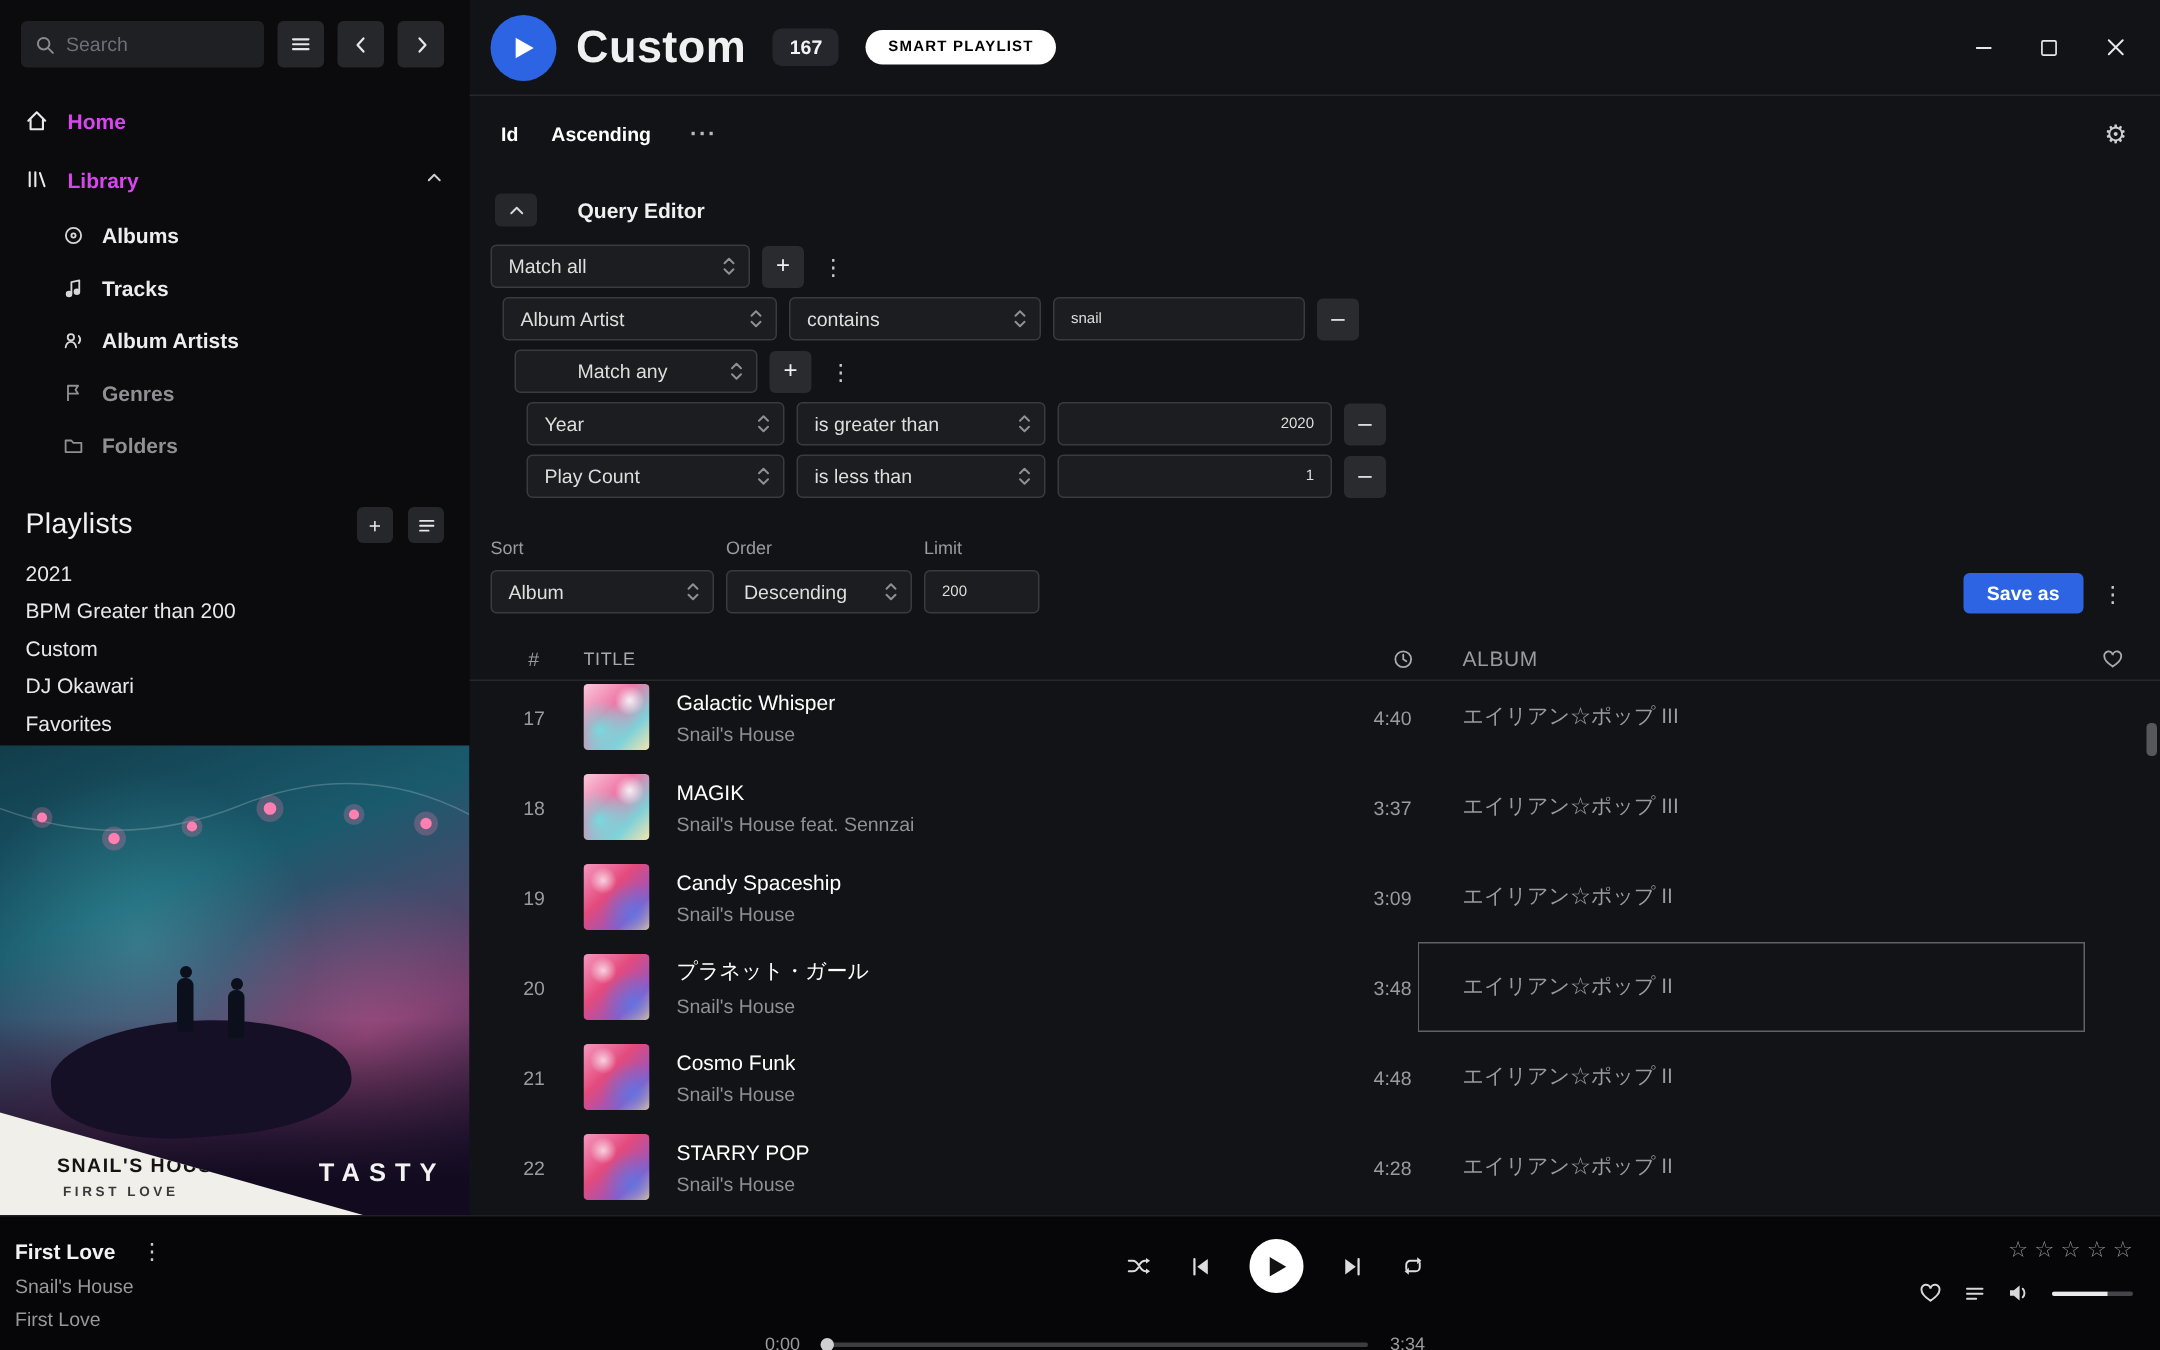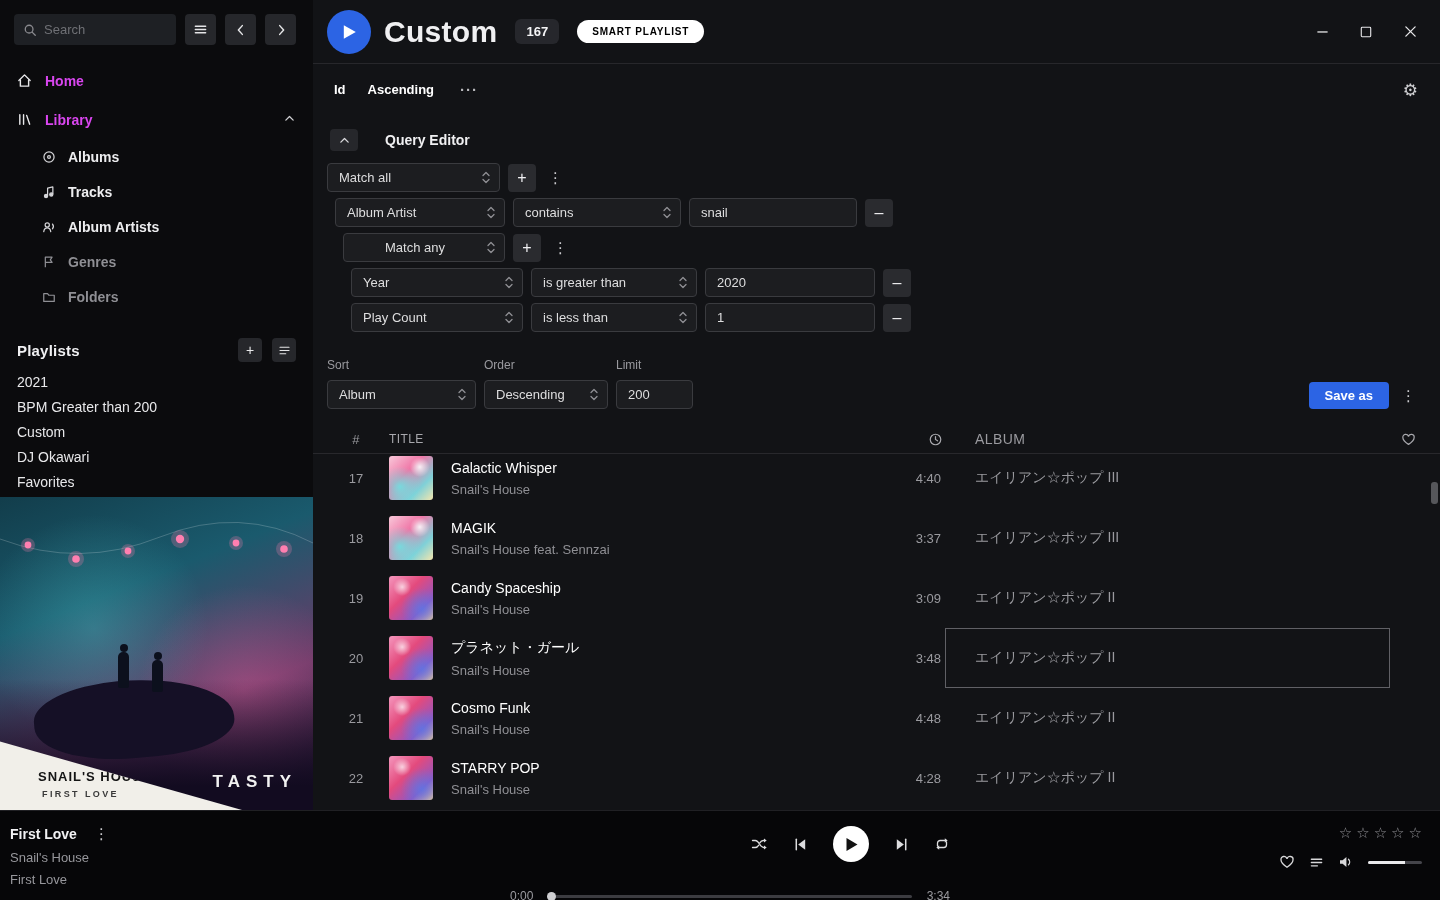--- a/index.html
+++ b/index.html
@@ -14,21 +14,21 @@
   .search-box { width:162px; height:31px; background:#1e2024; border-radius:4px; display:flex; align-items:center; gap:7px; padding:0 9px; }
   .search-box input { flex:1; min-width:0; background:transparent; border:none; outline:none; color:#e0e0e0; font-size:13px; font-family:inherit; }
   .search-box input::placeholder { color:#6f7075; }
   .icon-btn { width:31px; height:31px; background:#26272b; border:none; border-radius:4px; display:flex; align-items:center; justify-content:center; cursor:pointer; }
   .nav { padding-top:8px; }
   .nav-item { height:39px; display:flex; align-items:center; gap:13px; padding:0 17px; font-size:14px; font-weight:700; color:#d946ef; cursor:pointer; }
   .nav-item .chev-right { margin-left:auto; }
   .sub-item { height:35px; display:flex; align-items:center; gap:12px; padding-left:42px; font-size:14px; font-weight:700; color:#ededef; cursor:pointer; }
   .sub-item.dim { color:#8f8f94; font-weight:600; }
   .playlists-head { margin-top:24px; padding:0 17px; display:flex; align-items:center; gap:10px; }
-  .playlists-head h2 { font-size:15px; font-weight:700; letter-spacing:.2px; }
+  .playlists-head h2 { font-size:19px; font-weight:400; letter-spacing:.2px; }
   .mini-btn { width:24px; height:24px; background:#26272b; border:none; border-radius:4px; color:#e8e8ea; display:flex; align-items:center; justify-content:center; font-size:14px; cursor:pointer; }
   .mini-btn:first-of-type { margin-left:auto; }
   .playlist-list { padding:13px 17px; display:flex; flex-direction:column; gap:11px; }
   .playlist-item { font-size:14px; color:#e8e8ea; cursor:pointer; line-height:14px; }
 
   
   .album-art { position:absolute; left:0; bottom:0; width:313px; height:313px; overflow:hidden; cursor:pointer;
     background:
       radial-gradient(circle at 78% 62%, rgba(255,110,170,.30), transparent 34%),
       radial-gradient(circle at 30% 42%, rgba(90,220,220,.28), transparent 40%),
@@ -63,24 +63,24 @@
   .gear-btn { margin-left:auto; background:none; border:none; color:#cfcfd2; font-size:17px; font-family:"DejaVu Sans",sans-serif; cursor:pointer; }
 
   .query-section { padding:6px 14px 0; flex:none; }
   .qe-head { display:flex; align-items:center; gap:27px; margin:8px 0 12px 3px; }
   .collapse-btn { width:28px; height:22px; background:#26272b; border:none; border-radius:4px; display:flex; align-items:center; justify-content:center; cursor:pointer; }
   .qe-title { font-size:14px; font-weight:600; color:#f0f0f2; }
   .q-rows { display:flex; flex-direction:column; gap:6px; }
   .q-row { display:flex; align-items:center; gap:8px; }
   .ind1 { margin-left:8px; } .ind2 { margin-left:16px; } .ind3 { margin-left:24px; }
   .q-select { height:29px; background:#1c1d20; border:1px solid #3a3b3f; border-radius:4px; color:#dededf; font-size:13px; display:flex; align-items:center; justify-content:space-between; padding:0 9px 0 11px; cursor:pointer; }
-  .q-input { height:29px; background:#1c1d20; border:1px solid #3a3b3f; border-radius:4px; color:#dededf; font-size:13px; padding:0 11px; font-family:inherit; outline:none; }
+  .q-input { height:29px; background:#1c1d20; border:1px solid #3a3b3f; border-radius:4px; color:#dededf; font-size:10px; padding:0 11px; font-family:inherit; outline:none; }
   .sq-btn { width:28px; height:28px; flex:none; background:#2a2b2f; border:none; border-radius:4px; color:#f0f0f2; font-size:16px; line-height:1; display:flex; align-items:center; justify-content:center; cursor:pointer; }
   .kebab-btn { background:none; border:none; color:#c9c9cd; font-size:15px; font-family:"DejaVu Sans",sans-serif; padding:0 4px; cursor:pointer; }
-  .w173{width:173px;} .w170{width:170px;} .w168{width:168px;} .w162{width:162px;padding-left:41px;} .w172{width:172px;} .w166{width:166px;}
+  .w173{width:173px;} .w170{width:183px;text-align:right;} .w168{width:168px;} .w162{width:162px;padding-left:41px;} .w172{width:172px;} .w166{width:166px;}
 
   .sort-row { display:flex; align-items:flex-end; gap:8px; padding:26px 20px 0 14px; flex:none; }
   .field-group { display:flex; flex-direction:column; gap:8px; }
   .field-label { font-size:12px; color:#9a9a9f; }
   .w149{width:149px;} .w124{width:124px;} .w77{width:77px;}
   .save-btn { margin-left:auto; height:27px; background:#2c64e4; color:#fff; border:none; border-radius:4px; font-family:inherit; font-size:13px; font-weight:700; padding:0 16px; cursor:pointer; }
   .sort-kebab { align-self:flex-end; height:27px; }
 
   
   .track-table { flex:1; min-height:0; margin-top:16px; display:flex; flex-direction:column; position:relative; }

